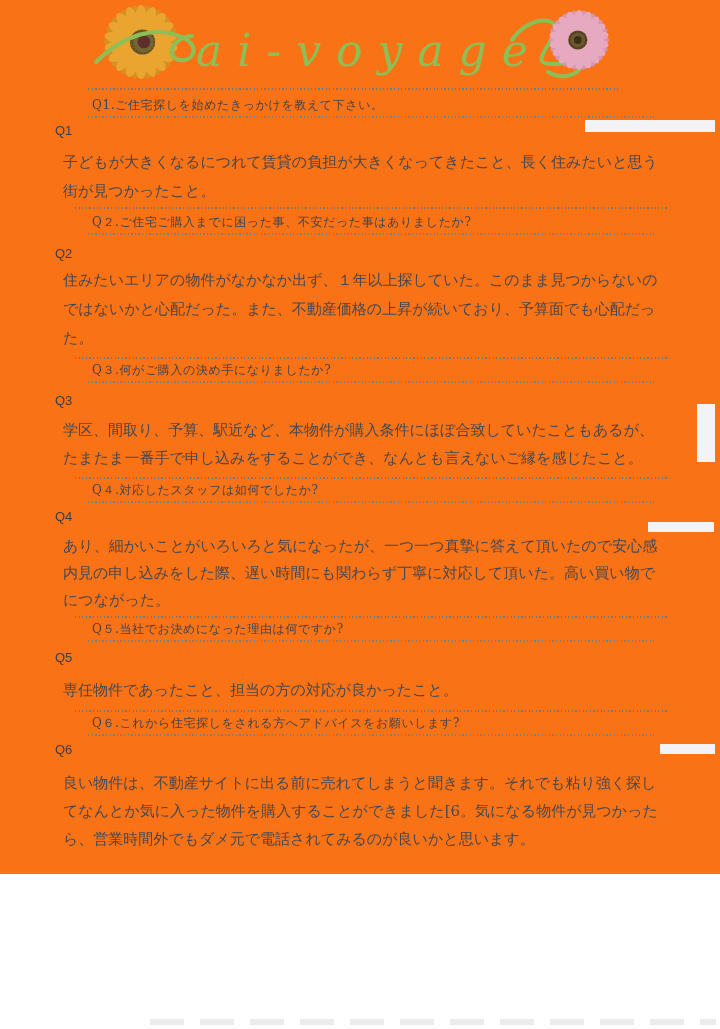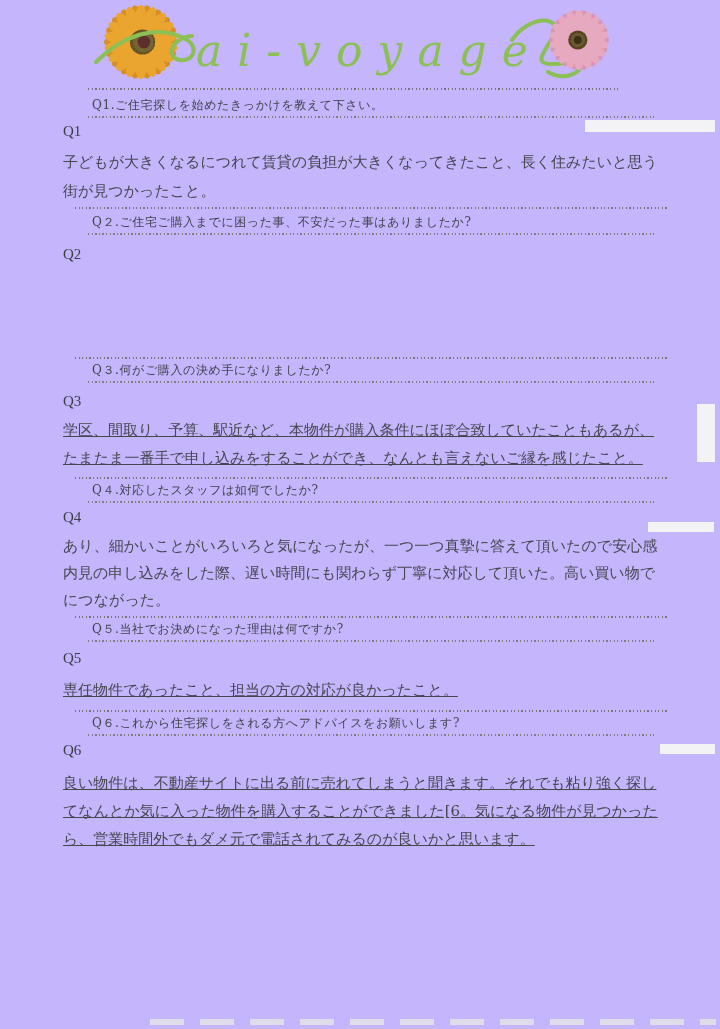--- a/index.html
+++ b/index.html
@@ -1,41 +1,41 @@
 <!DOCTYPE html>
 <html><head>
 <meta charset="utf-8">
 <style>
   html,body{margin:0;padding:0;}
   body{width:720px;height:1029px;background:#ffffff;overflow:hidden;}
-  #page{position:relative;width:720px;height:1029px;background:#c4b5fd;
+  #page{position:relative;width:720px;height:874px;background:#f97316;
         font-family:"DejaVu Serif","Liberation Serif",serif;color:#45454d;}
 
   
   .flower{position:absolute;}
   .logo-svg{position:absolute;left:92px;top:6px;width:545px;height:84px;}
   .logo-text{font-family:"DejaVu Serif","Liberation Serif",serif;font-style:italic;}
 
   
   .rule{position:absolute;height:2px;
         background:repeating-linear-gradient(90deg,#767676 0 1.3px,transparent 1.3px 3.6px);}
   .rule.full{left:75px;width:594px;}
   .rule.header{left:88px;width:530px;}
   .underline{position:absolute;left:88px;width:567px;height:2px;
         background:repeating-linear-gradient(90deg,#7d7d7d 0 1.3px,transparent 1.3px 3.6px);}
 
   
   .question{position:absolute;left:92px;font-size:12px;letter-spacing:0.6px;
             color:#43434b;white-space:nowrap;}
-  .qlabel{position:absolute;left:63px;font-size:15px;color:#3d3d44;
-          font-family:Liberation Serif, serif;}
+  .qlabel{position:absolute;left:55px;font-size:13px;color:#3d3d44;
+          font-family:Liberation Sans, sans-serif;}
   .answer{position:absolute;left:63px;font-size:15px;color:#47474f;}
   .answer div{white-space:nowrap;}
   .lh29 div{line-height:29px;}
-  .lh28 div{line-height:28px;text-decoration:underline;}
+  .lh28 div{line-height:28px;}
   .lh27 div{line-height:27px;}
 
   
   .smudge{position:absolute;background:#f3f3f5;}
   .bottom-band{position:absolute;left:150px;top:1019px;width:566px;height:6px;
         background:repeating-linear-gradient(90deg,#e6e6e6 0 34px,transparent 34px 50px);
         opacity:.8;}
 </style>
 </head>
 <body>
@@ -156,20 +156,25 @@
   <div class="qlabel" style="top:123px">Q1</div>
   <div class="answer lh29" style="top:148px">
     <div>子どもが大きくなるにつれて賃貸の負担が大きくなってきたこと、長く住みたいと思う</div>
     <div>街が見つかったこと。</div>
   </div>
 
   <div class="rule full" style="top:207px"></div>
   <div class="question" style="top:214px">Q２.ご住宅ご購入までに困った事、不安だった事はありましたか?</div>
   <div class="underline" style="top:233px"></div>
   <div class="qlabel" style="top:246px">Q2</div>
+  <div class="answer lh29" style="top:266px">
+    <div>住みたいエリアの物件がなかなか出ず、１年以上探していた。このまま見つからないの</div>
+    <div>ではないかと心配だった。また、不動産価格の上昇が続いており、予算面でも心配だっ</div>
+    <div>た。</div>
+  </div>
 
   <div class="rule full" style="top:357px"></div>
   <div class="question" style="top:362px">Q３.何がご購入の決め手になりましたか?</div>
   <div class="underline" style="top:381px"></div>
   <div class="qlabel" style="top:393px">Q3</div>
   <div class="answer lh28" style="top:416px">
     <div>学区、間取り、予算、駅近など、本物件が購入条件にほぼ合致していたこともあるが、</div>
     <div>たまたま一番手で申し込みをすることができ、なんとも言えないご縁を感じたこと。</div>
   </div>
 

